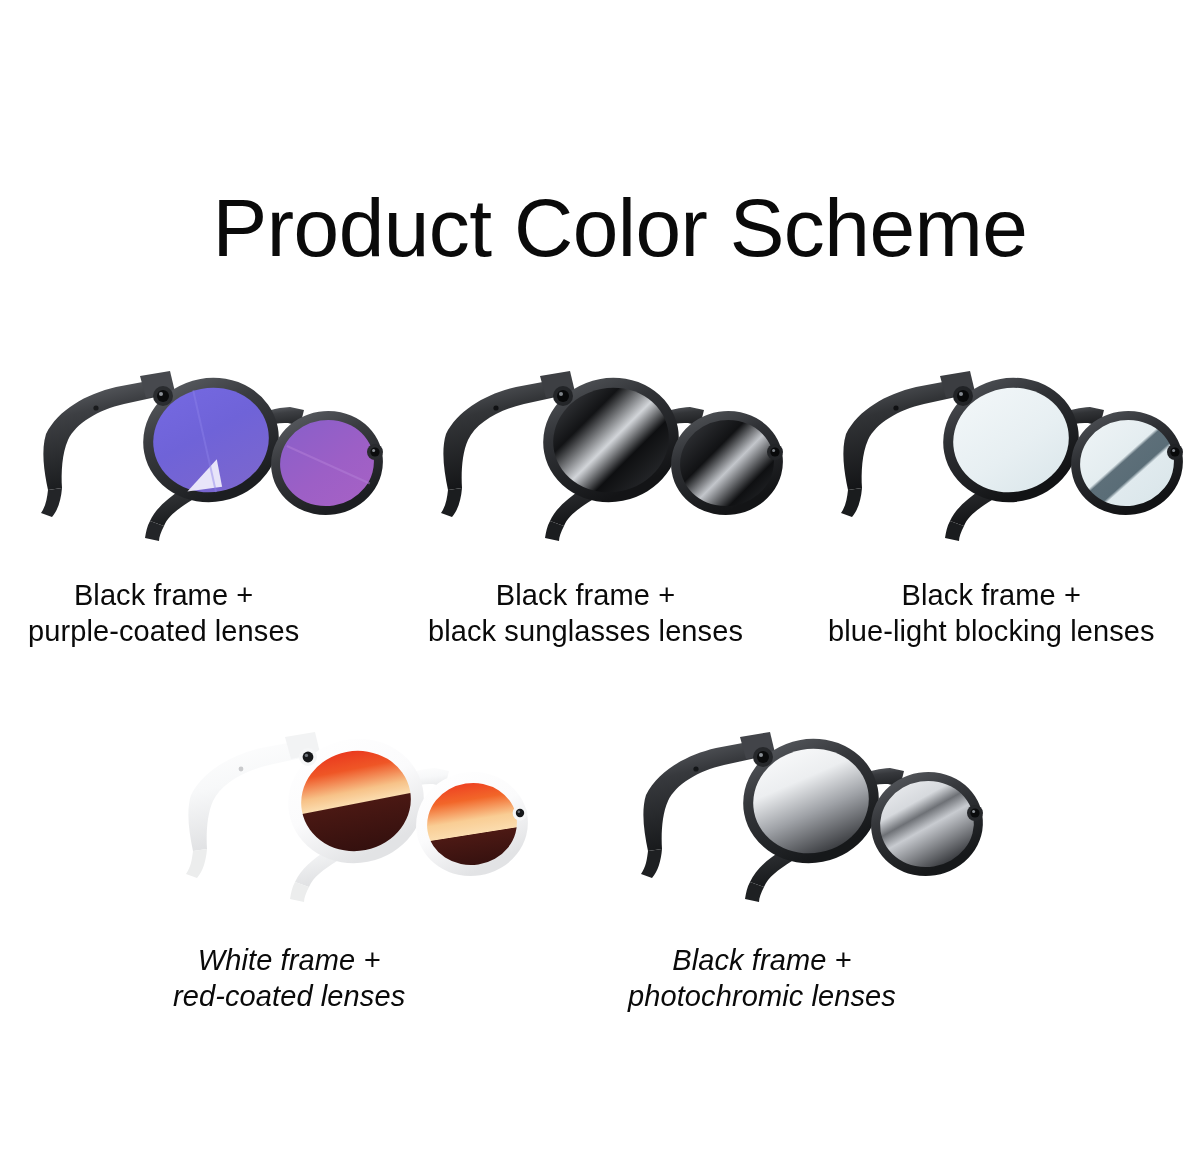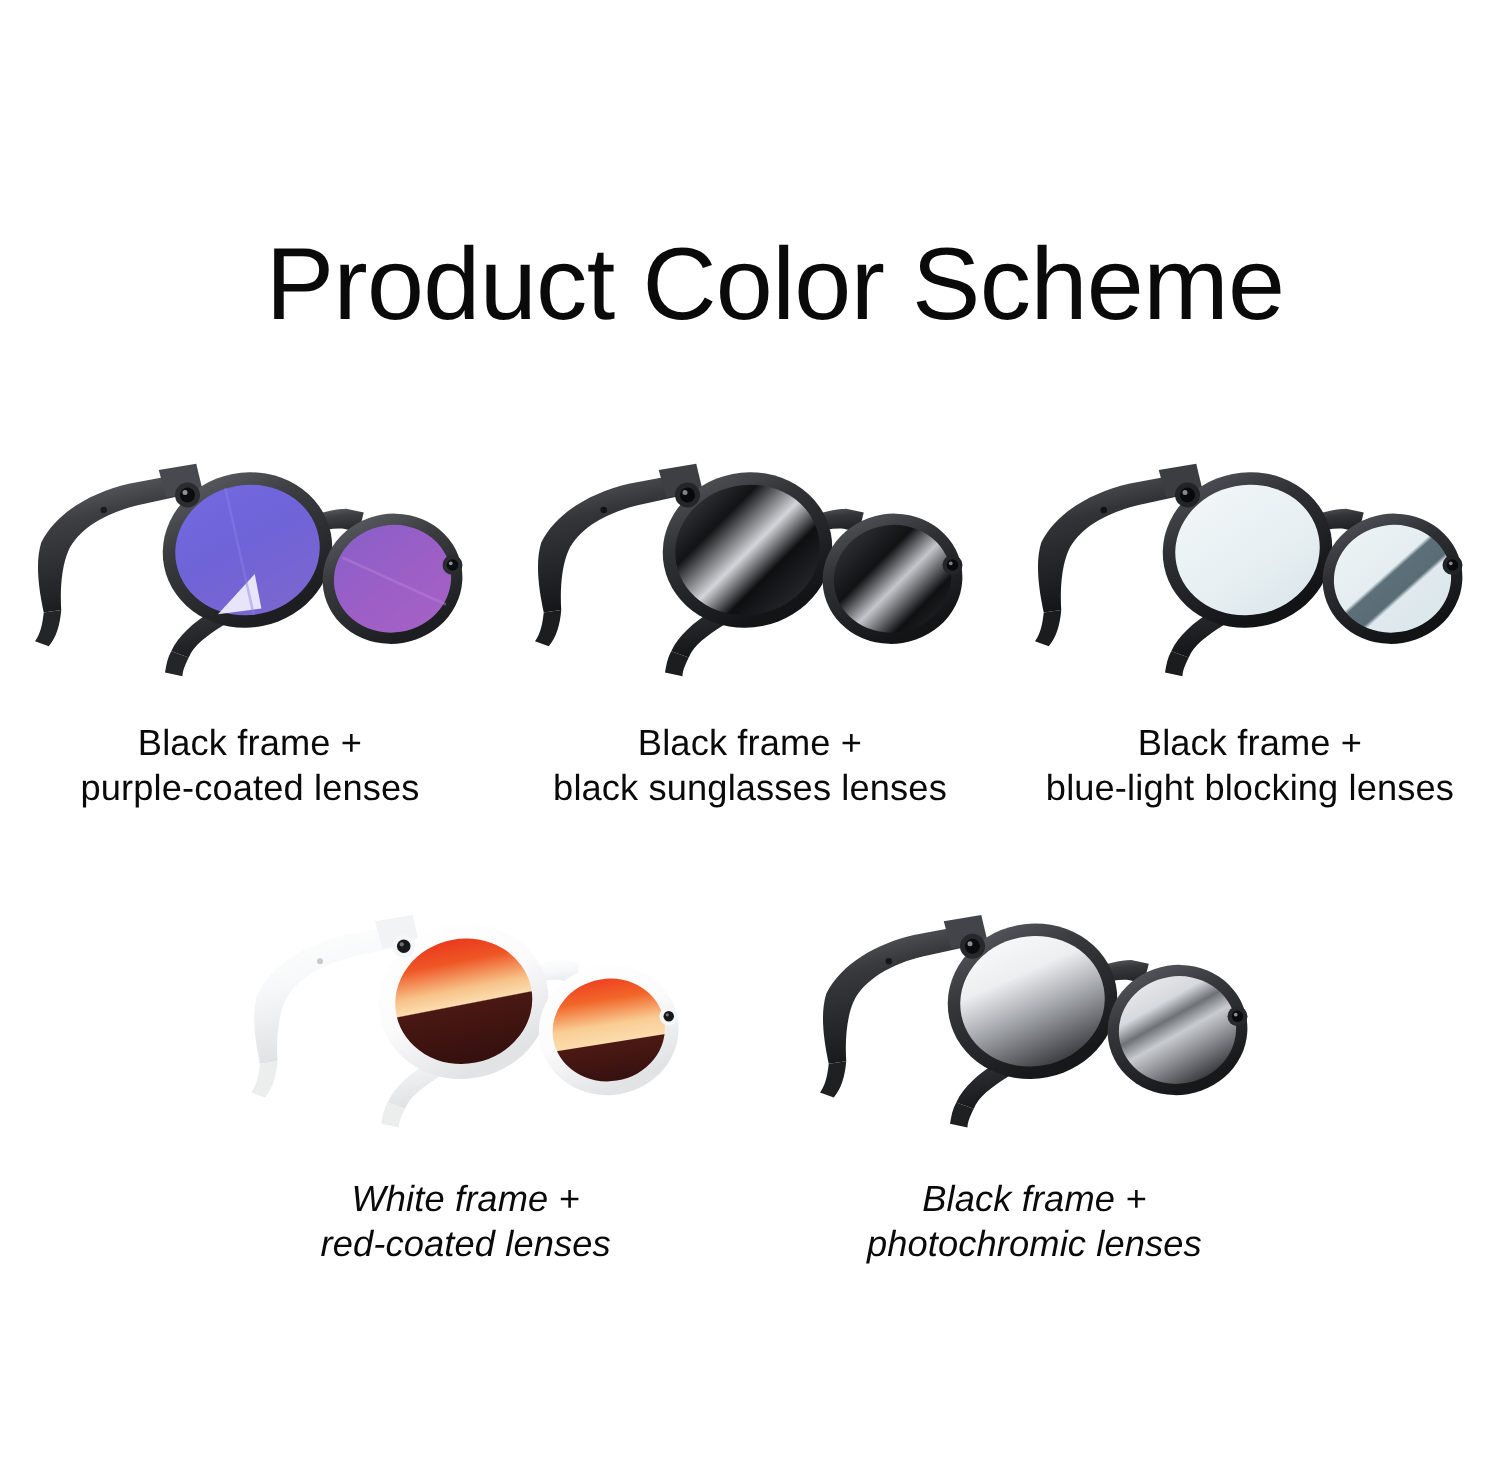--- a/index.html
+++ b/index.html
@@ -44,21 +44,22 @@
     justify-content: center;
     width: 1200px;
   }
   .row-1 { }
   .row-2 { margin-top: 52px; }
 
   .product {
     width: 400px;
     display: flex;
     flex-direction: column;
-    align-items: center;
+    align-items: flex-start;
+    padding-left: 28px;
   }
   .row-2 .product { width: 455px; font-style: italic; }
 
   .product-figure {
     width: 370px;
     height: 215px;
     display: block;
   }
 
   .product-caption {

